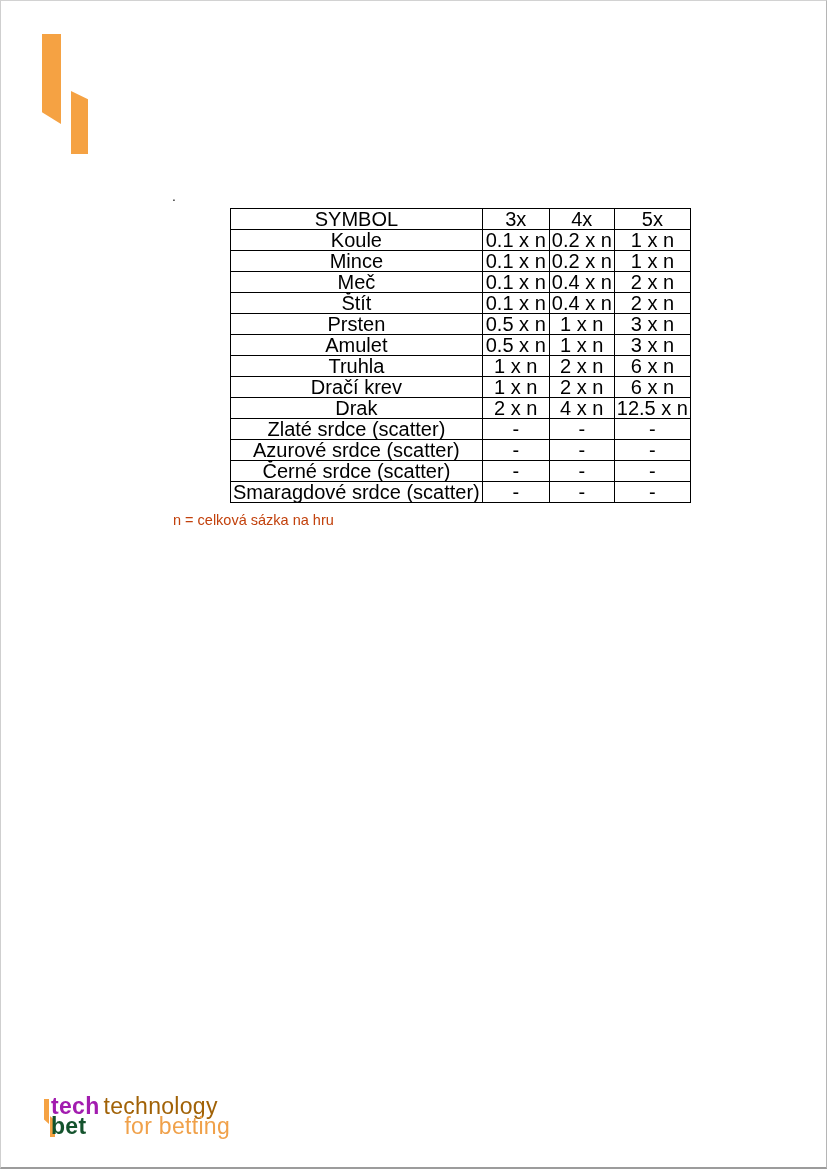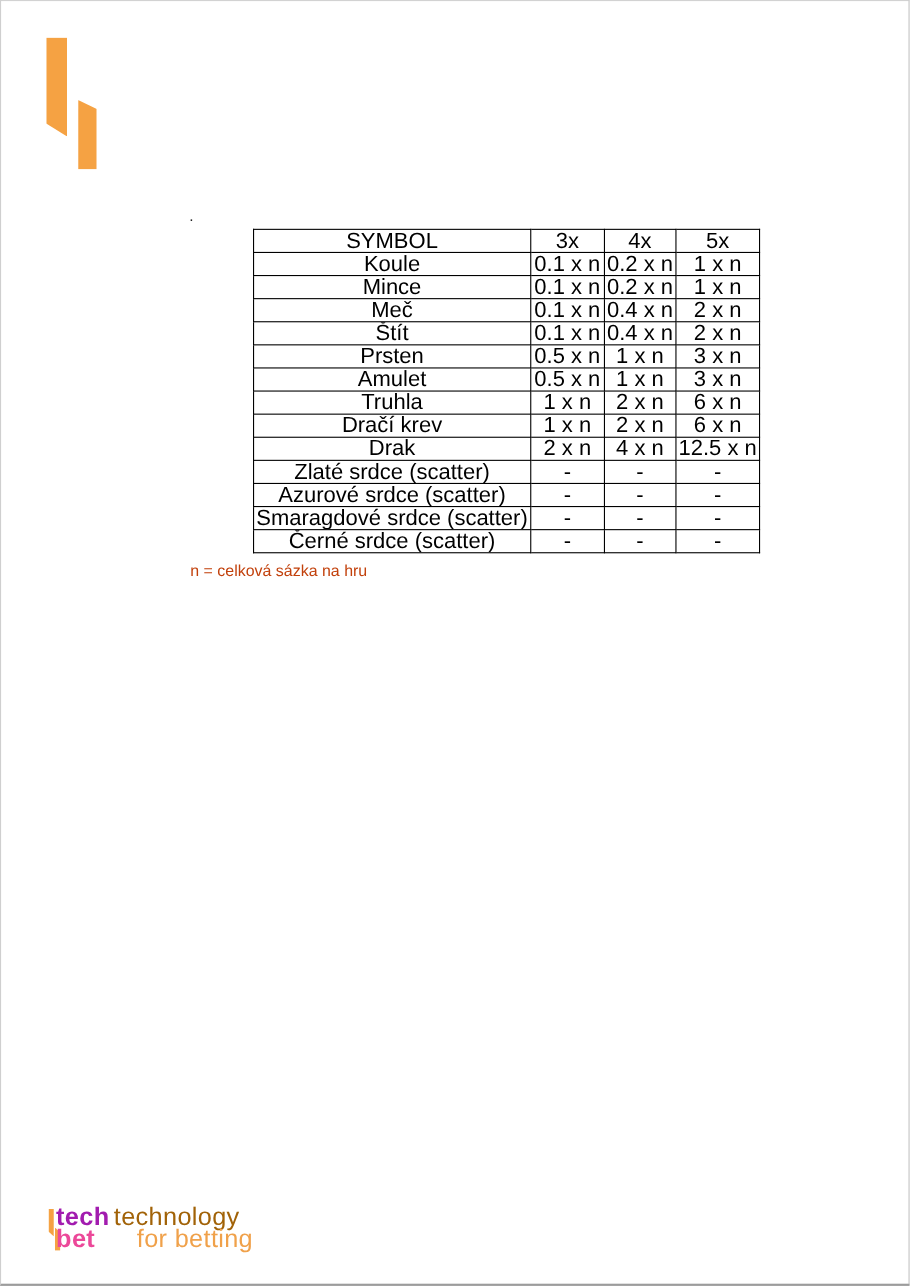--- a/index.html
+++ b/index.html
@@ -176,38 +176,38 @@
           <td>-</td>
           <td>-</td>
         </tr>
         <tr>
           <td>Azurové srdce (scatter)</td>
           <td>-</td>
           <td>-</td>
           <td>-</td>
         </tr>
         <tr>
+          <td>Černé srdce (scatter)</td>
+          <td>-</td>
+          <td>-</td>
+          <td>-</td>
+        </tr>
+        <tr>
           <td>Smaragdové srdce (scatter)</td>
-          <td>-</td>
-          <td>-</td>
-          <td>-</td>
-        </tr>
-        <tr>
-          <td>Černé srdce (scatter)</td>
           <td>-</td>
           <td>-</td>
           <td>-</td>
         </tr>
       </tbody>
   </table>
 
   <div class="footnote">n = celková sázka na hru</div>
 
   <div class="footer-logo">
     <div class="bar bar-c" style="background: rgb(245, 162, 67);"></div>
     <div class="bar bar-d" style="background: rgb(245, 162, 67);"></div>
     <div class="footer-text">
       <div><span class="dark" style="color: #a21caf;">tech</span><span class="lite" style="color: #a16207;">technology</span></div>
-      <div><span class="dark" style="color: #ec4899;">bet</span><span class="lite" style="color: rgb(240, 161, 74); margin-left: 38px;">for betting</span></div>
+      <div><span class="dark" style="color: #14532d;">bet</span><span class="lite" style="color: rgb(240, 161, 74); margin-left: 38px;">for betting</span></div>
     </div>
   </div>
 
 </div>
 
 </body></html>

